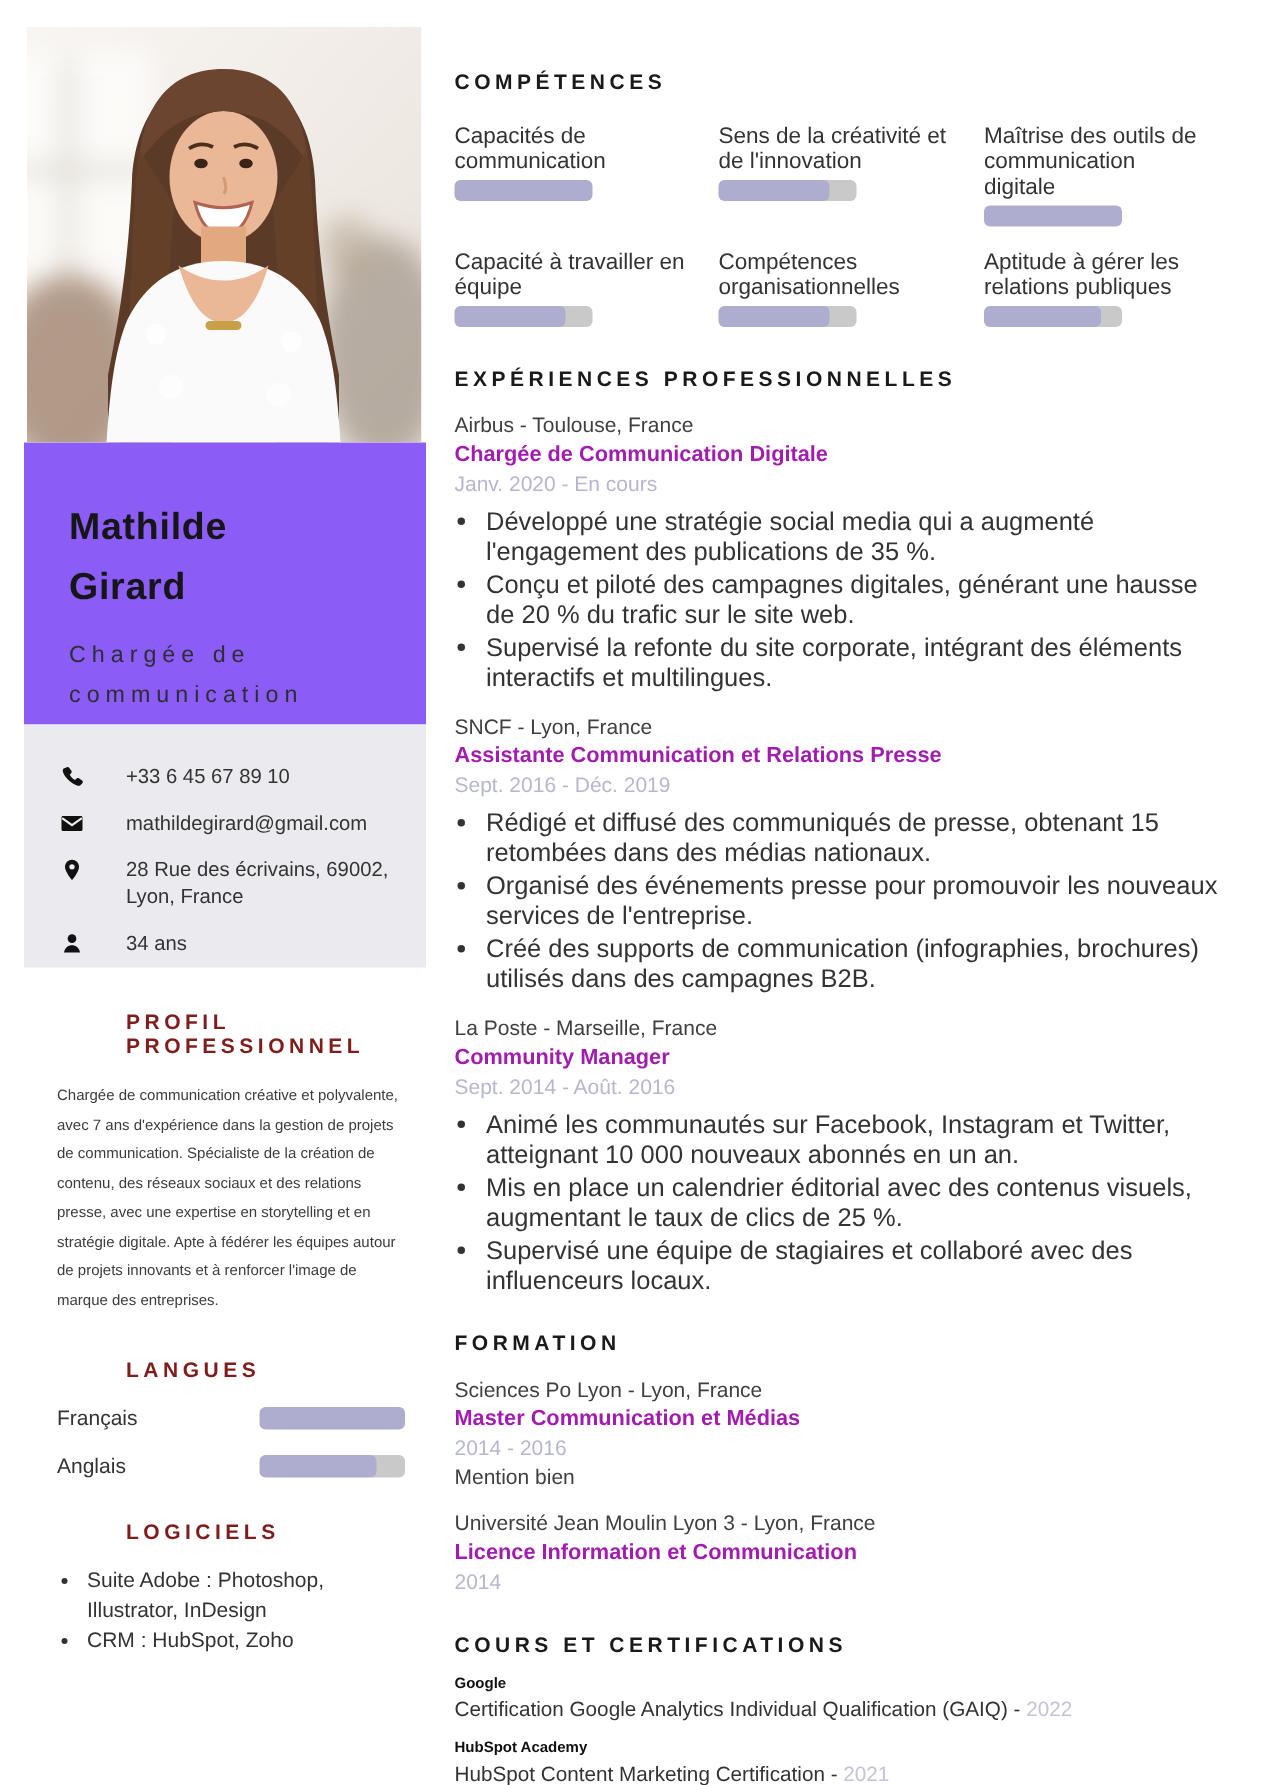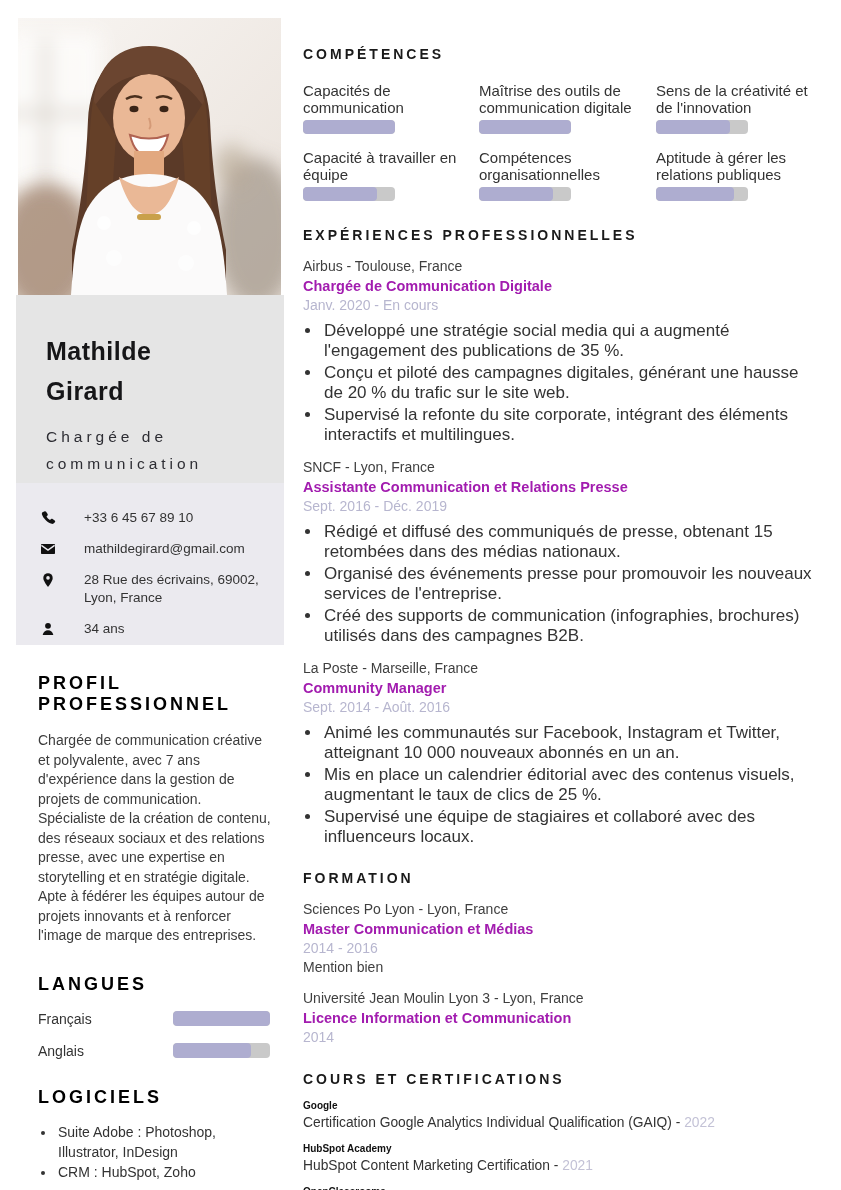--- a/index.html
+++ b/index.html
@@ -18,21 +18,21 @@
     padding: 18px 19px 0 16px;
     gap: 19px;
   }
 
   
   .sidebar { width: 268px; flex: 0 0 268px; }
   .photo-wrap { width: 263px; height: 277px; margin-left: 2px; overflow: hidden; }
   .photo-wrap svg { display: block; }
 
   .name-panel {
-    background: #e5e5e5;
+    background: #8b5cf6;
     margin-top: 0;
     padding: 36px 30px 32px 30px;
     height: 188px;
   }
   .first-name, .last-name {
     font-size: 25px; font-weight: 700; color: #161618;
     line-height: 40px; letter-spacing: 0.5px;
   }
   .job-title {
     margin-top: 12px;
@@ -44,26 +44,26 @@
     background: #ebeaef;
     padding: 26px 10px 24px 24px;
     height: 162px;
   }
   .contact-item { display: flex; gap: 28px; margin-bottom: 13px; }
   .contact-icon { flex: 0 0 16px; width: 16px; height: 16px; margin-top: 1px; }
   .contact-text { font-size: 13.5px; line-height: 18px; color: #333; max-width: 200px; }
 
   .side-section { padding: 0 14px 0 22px; }
   .side-heading {
-    font-size: 18px; font-weight: 700; color: #000000;
-    letter-spacing: 3px; margin-top: 28px;
+    font-size: 14px; font-weight: 700; color: #7f1d1d;
+    letter-spacing: 3px; margin-top: 28px; margin-left: 46px;
   }
   .profile-text {
     margin-top: 16px;
-    font-size: 14px; line-height: 19.5px; color: #3c3c3c;
+    font-size: 10px; line-height: 19.5px; color: #3c3c3c;
     width: 234px;
   }
   .lang-row { display: flex; align-items: center; margin-top: 16px; gap: 28px; }
   .lang-label { width: 110px; font-size: 14px; color: #333; }
   .bar { background: #c9c9c9; border-radius: 4px; overflow: hidden; }
   .lang-bar { width: 100px; height: 15px; }
   .bar-fill { height: 100%; background: #aeadd0; border-radius: 4px; }
   .soft-list { margin: 14px 0 0 18px; }
   .soft-list li { font-size: 14px; line-height: 20px; color: #333; padding-left: 2px; }
 
@@ -226,29 +226,29 @@
     <section>
       <div class="sec-heading">COMPÉTENCES</div>
       <div class="skills-grid">
         <div class="skill">
           <div class="skill-label">Capacités de communication</div>
           <div class="bar skill-bar">
               <div class="bar-fill" style="width: 100%;"></div>
             </div>
         </div>
         <div class="skill">
+          <div class="skill-label">Sens de la créativité et de l'innovation</div>
+          <div class="bar skill-bar">
+              <div class="bar-fill" style="width: 80%;"></div>
+            </div>
+        </div>
+        <div class="skill">
           <div class="skill-label">Maîtrise des outils de communication digitale</div>
           <div class="bar skill-bar">
               <div class="bar-fill" style="width: 100%;"></div>
-            </div>
-        </div>
-        <div class="skill">
-          <div class="skill-label">Sens de la créativité et de l'innovation</div>
-          <div class="bar skill-bar">
-              <div class="bar-fill" style="width: 80%;"></div>
             </div>
         </div>
         <div class="skill">
           <div class="skill-label">Capacité à travailler en équipe</div>
           <div class="bar skill-bar">
               <div class="bar-fill" style="width: 80%;"></div>
             </div>
         </div>
         <div class="skill">
           <div class="skill-label">Compétences organisationnelles</div>

